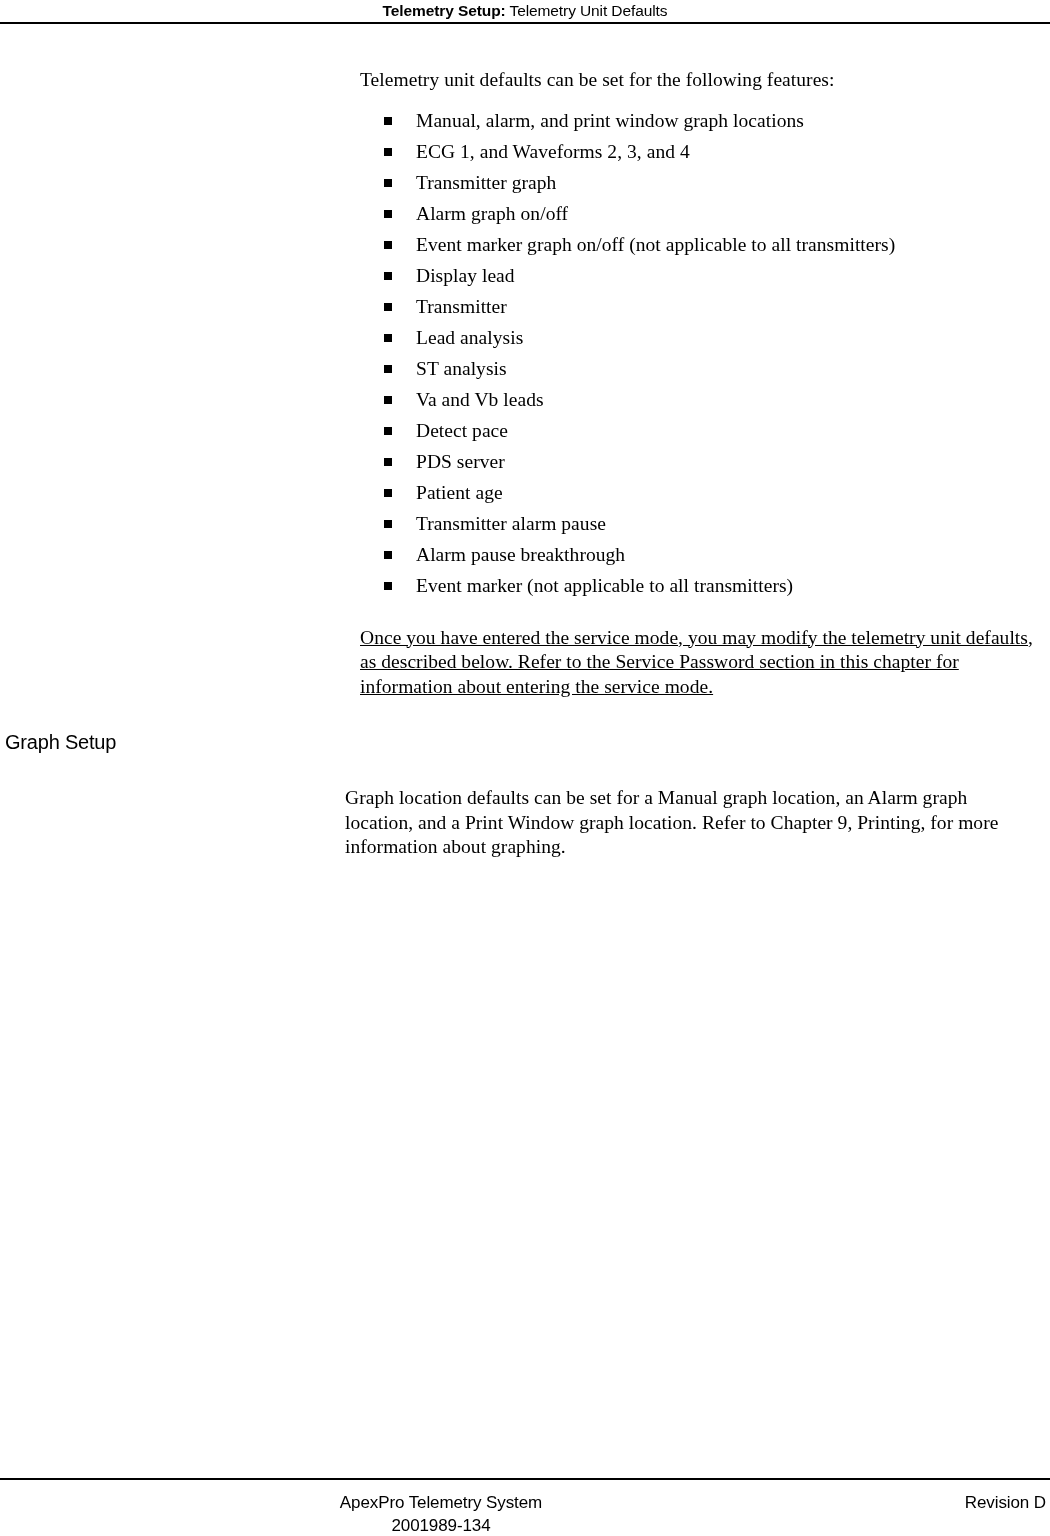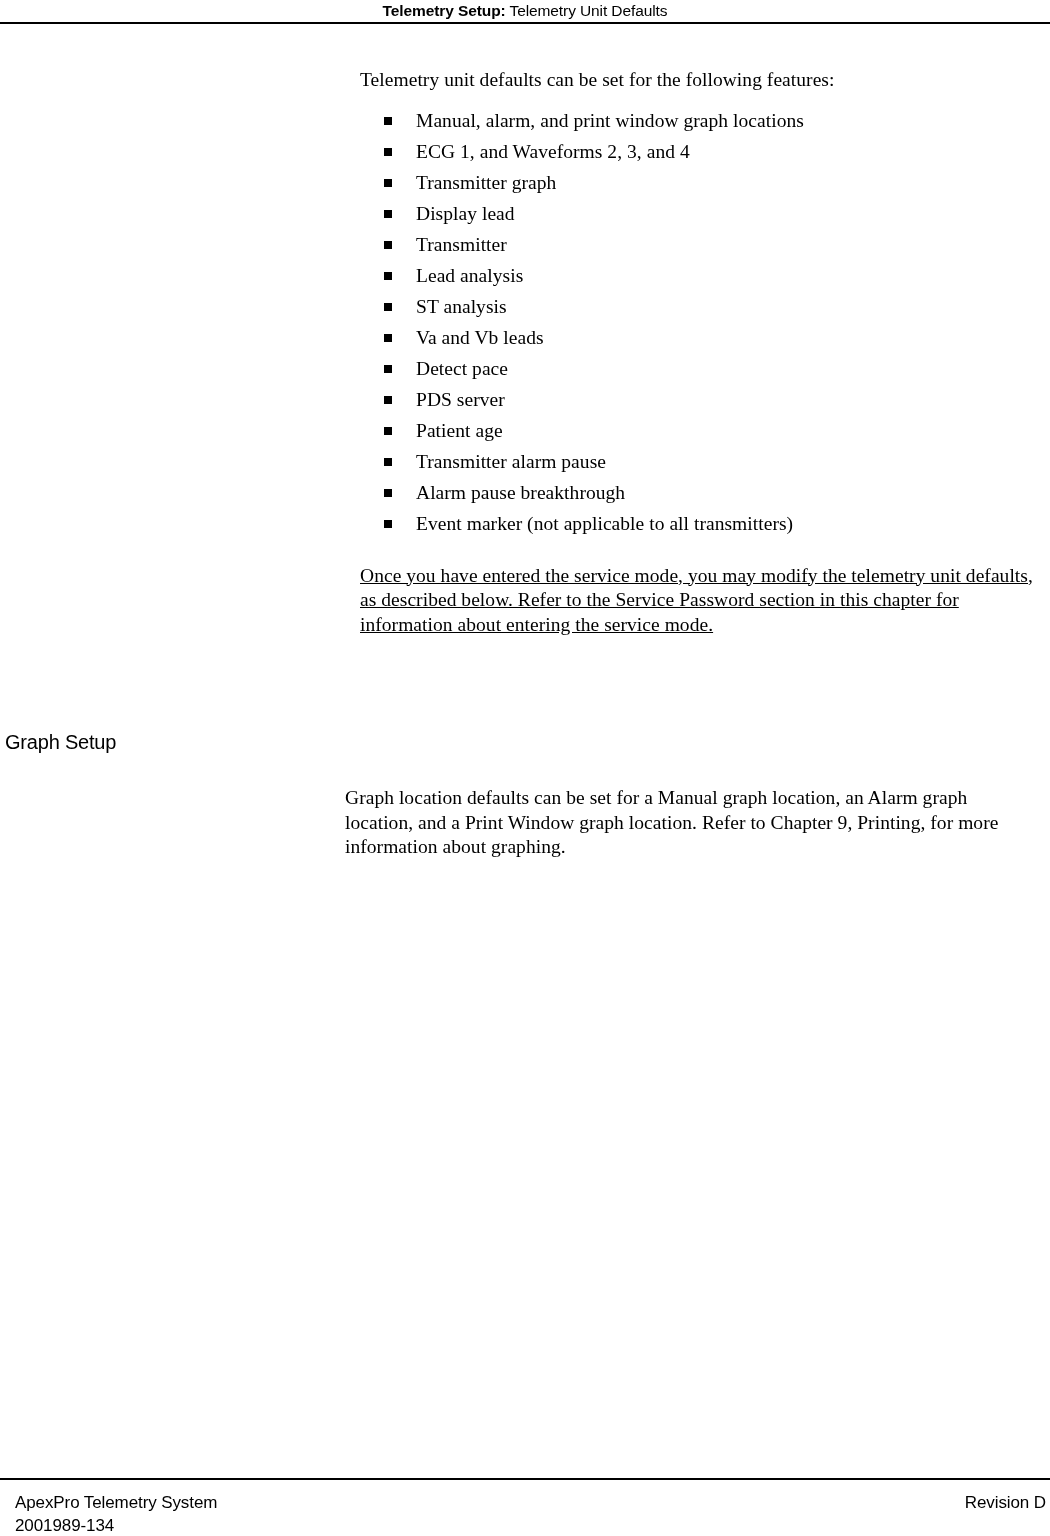--- a/index.html
+++ b/index.html
@@ -144,23 +144,24 @@
   }
   .footer .f-left {
     position: absolute;
     left: 4px;
     top: 0;
     white-space: nowrap;
     margin-top: 42px;
   }
   .footer .f-center {
     position: absolute;
-    left: 15px;
+    left: 4px;
     top: 0;
     width: 874px;
+    text-align: center;
   }
   .footer .f-center div {
     white-space: nowrap;
   }
   .footer .f-right {
     position: absolute;
     right: 4px;
     top: 0;
     white-space: nowrap;
   }
@@ -176,21 +177,22 @@
   <div class="rule-top"></div>
 
   <div class="content">
 
     <p class="para intro">Telemetry unit defaults can be set for the following features:</p>
 
     <ul class="bullets">
       <li><span class="sq"></span><span>Manual, alarm, and print window graph locations</span></li>
       <li><span class="sq"></span><span>ECG 1, and Waveforms 2, 3, and 4</span></li>
       <li><span class="sq"></span><span>Transmitter graph</span></li>
-      <li><span class="sq"></span></li>
+      <li><span class="sq"></span><span>Alarm graph on/off</span></li>
+      <li><span class="sq"></span><span>Event marker graph on/off (not applicable to all transmitters)</span></li>
       <li><span class="sq"></span><span>Display lead</span></li>
       <li><span class="sq"></span><span>Transmitter</span></li>
       <li><span class="sq"></span><span>Lead analysis</span></li>
       <li><span class="sq"></span><span>ST analysis</span></li>
       <li><span class="sq"></span><span>Va and Vb leads</span></li>
       <li><span class="sq"></span><span>Detect pace</span></li>
       <li><span class="sq"></span><span>PDS server</span></li>
       <li><span class="sq"></span><span>Patient age</span></li>
       <li><span class="sq"></span><span>Transmitter alarm pause</span></li>
       <li><span class="sq"></span><span>Alarm pause breakthrough</span></li>

